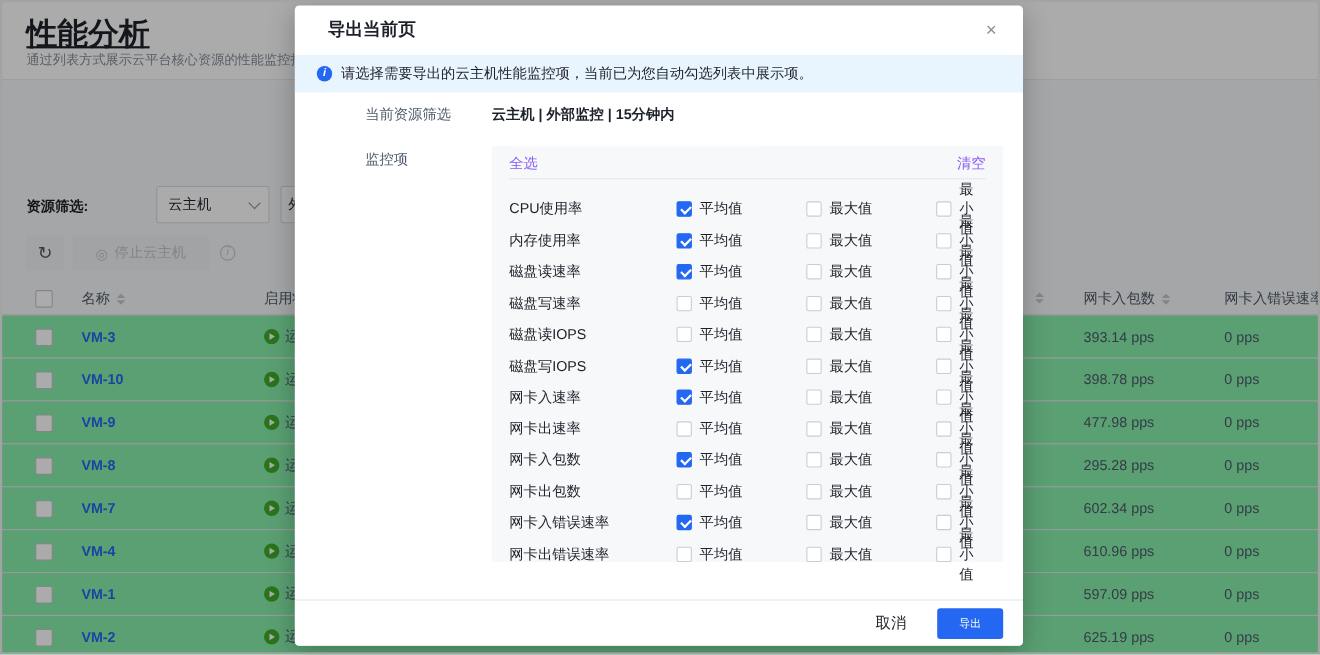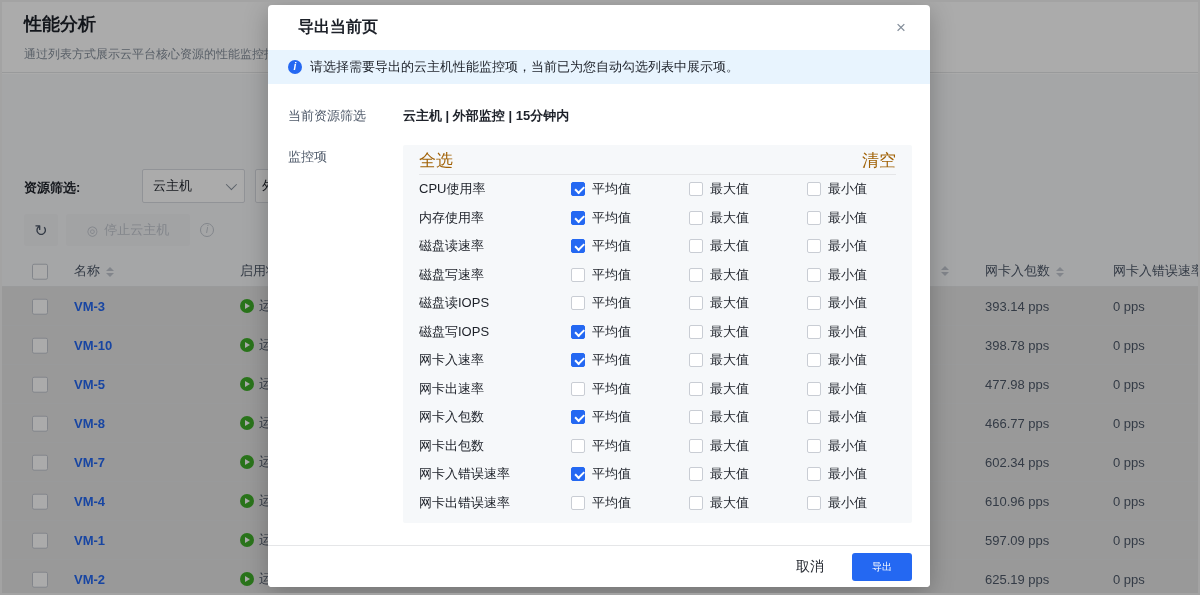--- a/index.html
+++ b/index.html
@@ -7,37 +7,37 @@
   body {
     font-family: "Liberation Sans", "DejaVu Sans", sans-serif;
     position: relative; background:#fff; color:#1d2129; font-size:13px;
   }
   
   .edge { position:absolute; inset:0; border:2px solid #a3a3a3; z-index:400; pointer-events:none; }
 
   
   .bg-page { position:absolute; inset:0; background:#fff; }
   .bg-header { position:absolute; left:0; top:0; right:0; height:73px; background:#fff; border-bottom:1px solid #e5e6e8; }
-  .bg-title { position:absolute; left:24px; top:12px; font-size:18px; font-weight:bold; color:#1d2129; }
+  .bg-title { position:absolute; left:24px; top:12px; font-size:28px; font-weight:bold; color:#1d2129;text-decoration:underline; }
   .bg-subtitle { position:absolute; left:24px; top:46px; font-size:12px; color:#86909c; white-space:nowrap; }
   .bg-content { position:absolute; left:0; top:74px; right:0; bottom:0; background:#f7f8fa; }
   .bg-filter-label { position:absolute; left:24px; top:105px; font-weight:bold; color:#1d2129; }
   .dropdown { position:absolute; top:95px; height:34px; background:#fff; border:1px solid #d9dce1; border-radius:2px; display:flex; align-items:center; padding:0 10px; color:#1d2129; }
   .dd1 { left:142px; width:103px; justify-content:space-between;font-family:Liberation Mono, monospace; }
   .dd2 { left:255px; width:110px; padding-left:6px; }
   .chev { width:8px; height:8px; border-right:1.5px solid #86909c; border-bottom:1.5px solid #86909c; transform:rotate(45deg) translateY(-2px); }
   .toolbar-btn { position:absolute; top:140px; height:32px; background:#f2f3f5; border:none; border-radius:2px; display:flex; align-items:center; justify-content:center; font-size:13px; }
   .btn-refresh { left:24px; width:34px; color:#4e5969; font-size:16px; }
   .btn-stop { left:66px; width:124px; color:#c2c7cf; gap:6px; }
   .info-circle { display:inline-block; width:14px; height:14px; border:1px solid #c2c7cf; border-radius:50%; color:#c2c7cf; font-size:10px; line-height:12px; text-align:center; position:absolute; left:200px; top:149px; font-style:italic; }
   
   .tbl { position:absolute; left:0; top:182px; right:0; bottom:0; }
   .tbl-head { position:absolute; left:0; top:0; right:0; height:30px; color:#4e5969; }
   .tbl-rows { position:absolute; left:0; top:30px; right:0; bottom:-80px; }
-  .trow { position:relative; height:39px; border-top:1px solid #e5e6e8; background:#e5e5e5; }
+  .trow { position:relative; height:39px; border-top:1px solid #e5e6e8; background:#86efac; }
   .tbl-head .cell, .trow .cell { position:absolute; top:50%; transform:translateY(-50%); white-space:nowrap; }
   .c-check { left:32px; } .c-name { left:74px; } .c-status { left:240px; }
   .c-pkt { left:985px; } .c-err { left:1113px; } .c-sortfrag { left:935px; }
   .cb-big { display:inline-block; width:16px; height:16px; border:1px solid #c2c7cf; border-radius:2px; background:#fff; vertical-align:middle; }
   .vm-link { color:#2468f2; font-weight:bold; text-decoration:none; }
   .sort { display:inline-flex; flex-direction:column; gap:2px; margin-left:6px; vertical-align:middle; }
   .sort i { width:0; height:0; border-left:4px solid transparent; border-right:4px solid transparent; display:block; }
   .sort .up { border-bottom:4px solid #c2c7cf; } .sort .dn { border-top:4px solid #c2c7cf; }
   .status-wrap { display:flex; align-items:center; gap:5px; color:#4e5969; }
   .status-ico { width:14px; height:14px; border-radius:50%; background:#3fae29; position:relative; flex:none; }
@@ -47,27 +47,27 @@
   
   .backdrop { position:absolute; inset:0; background:rgba(0,0,0,0.33); z-index:50; }
 
   
   .modal { position:absolute; left:268px; top:5px; width:662px; height:582px; background:#fff; border-radius:4px; z-index:100; box-shadow:0 6px 24px rgba(0,0,0,0.25); overflow:hidden; }
   .m-head { position:relative; height:45px; display:flex; align-items:center; padding:0 30px; }
   .m-title { font-size:16px; font-weight:bold; color:#1d2129; }
   .m-close { position:absolute; right:16px; top:10px; width:26px; height:26px; border:none; background:transparent; color:#86909c; font-size:17px; cursor:pointer; line-height:26px; text-align:center; }
   .m-banner { height:34px; background:#e8f4fe; display:flex; align-items:center; gap:8px; padding:0 20px; font-size:13px; color:#1d2129; }
   .info-ico { width:14px; height:14px; border-radius:50%; background:#2468f2; color:#fff; font-size:10px; font-weight:bold; line-height:14px; text-align:center; flex:none; font-style:italic; }
-  .m-body { padding:20px 18px 0 20px; }
+  .m-body { padding:8px 18px 0 20px;margin-left:44px; }
   .m-row { display:flex; margin-bottom:20px; }
   .m-label { width:95px; flex:none; color:#4e5969; padding-top:3px; }
   .m-filter-value { color:#1d2129; font-weight:bold; padding-top:3px; }
   .panel { flex:1; background:#f6f8fa; border-radius:2px; padding:2px 16px 6px; margin-left:20px; }
   .panel-top { display:flex; justify-content:space-between; align-items:center; height:28px; border-bottom:1px solid #e5e6e8; }
-  .blue-link { color:#a16207; text-decoration:none; font-size:17px; cursor:pointer; background:none; border:none; }
+  .blue-link { color:#8b5cf6; text-decoration:none; font-size:13px; cursor:pointer; background:none; border:none; }
   .mrow { display:grid; grid-template-columns:152px 118px 118px auto; align-items:center; height:28.5px; }
   .mname { color:#1d2129; }
   .cb-group { display:flex; align-items:center; gap:7px; cursor:pointer; }
   .cb { width:14px; height:14px; border:1px solid #c9cdd4; border-radius:2px; background:#fff; position:relative; flex:none; }
   .cb.checked { background:#2468f2; border-color:#2468f2; }
   .cb.checked::after { content:""; position:absolute; left:2.5px; top:3px; width:7px; height:3.5px; border-left:2px solid #fff; border-bottom:2px solid #fff; transform:rotate(-45deg); }
   .m-foot { position:absolute; left:0; right:0; bottom:0; height:42px; border-top:1px solid #e5e6e8; display:flex; align-items:center; justify-content:flex-end; gap:18px; padding:15px 18px; background:#fff; }
   .btn-cancel { background:none; border:none; color:#1d2129; font-size:14px; cursor:pointer; padding:6px 10px; }
   .btn-primary { background:#2468f2; color:#fff; border:none; border-radius:3px; font-size:10px; padding:7px 20px; cursor:pointer; }
 </style>
@@ -137,37 +137,37 @@
     <span class="cell c-status status-wrap">
       <span class="status-ico"></span>
       <span>运行中</span>
     </span>
     <span class="cell c-pkt val">398.78 pps</span>
     <span class="cell c-err val">0 pps</span>
   </div>
 
   <div class="trow">
     <span class="cell c-check"><span class="cb-big"></span></span>
-    <span class="cell c-name"><a class="vm-link" href="#">VM-5</a></span>
+    <span class="cell c-name"><a class="vm-link" href="#">VM-9</a></span>
     <span class="cell c-status status-wrap">
       <span class="status-ico"></span>
       <span>运行中</span>
     </span>
     <span class="cell c-pkt val">477.98 pps</span>
     <span class="cell c-err val">0 pps</span>
   </div>
 
   <div class="trow">
     <span class="cell c-check"><span class="cb-big"></span></span>
     <span class="cell c-name"><a class="vm-link" href="#">VM-8</a></span>
     <span class="cell c-status status-wrap">
       <span class="status-ico"></span>
       <span>运行中</span>
     </span>
-    <span class="cell c-pkt val">466.77 pps</span>
+    <span class="cell c-pkt val">295.28 pps</span>
     <span class="cell c-err val">0 pps</span>
   </div>
 
   <div class="trow">
     <span class="cell c-check"><span class="cb-big"></span></span>
     <span class="cell c-name"><a class="vm-link" href="#">VM-7</a></span>
     <span class="cell c-status status-wrap">
       <span class="status-ico"></span>
       <span>运行中</span>
     </span>

